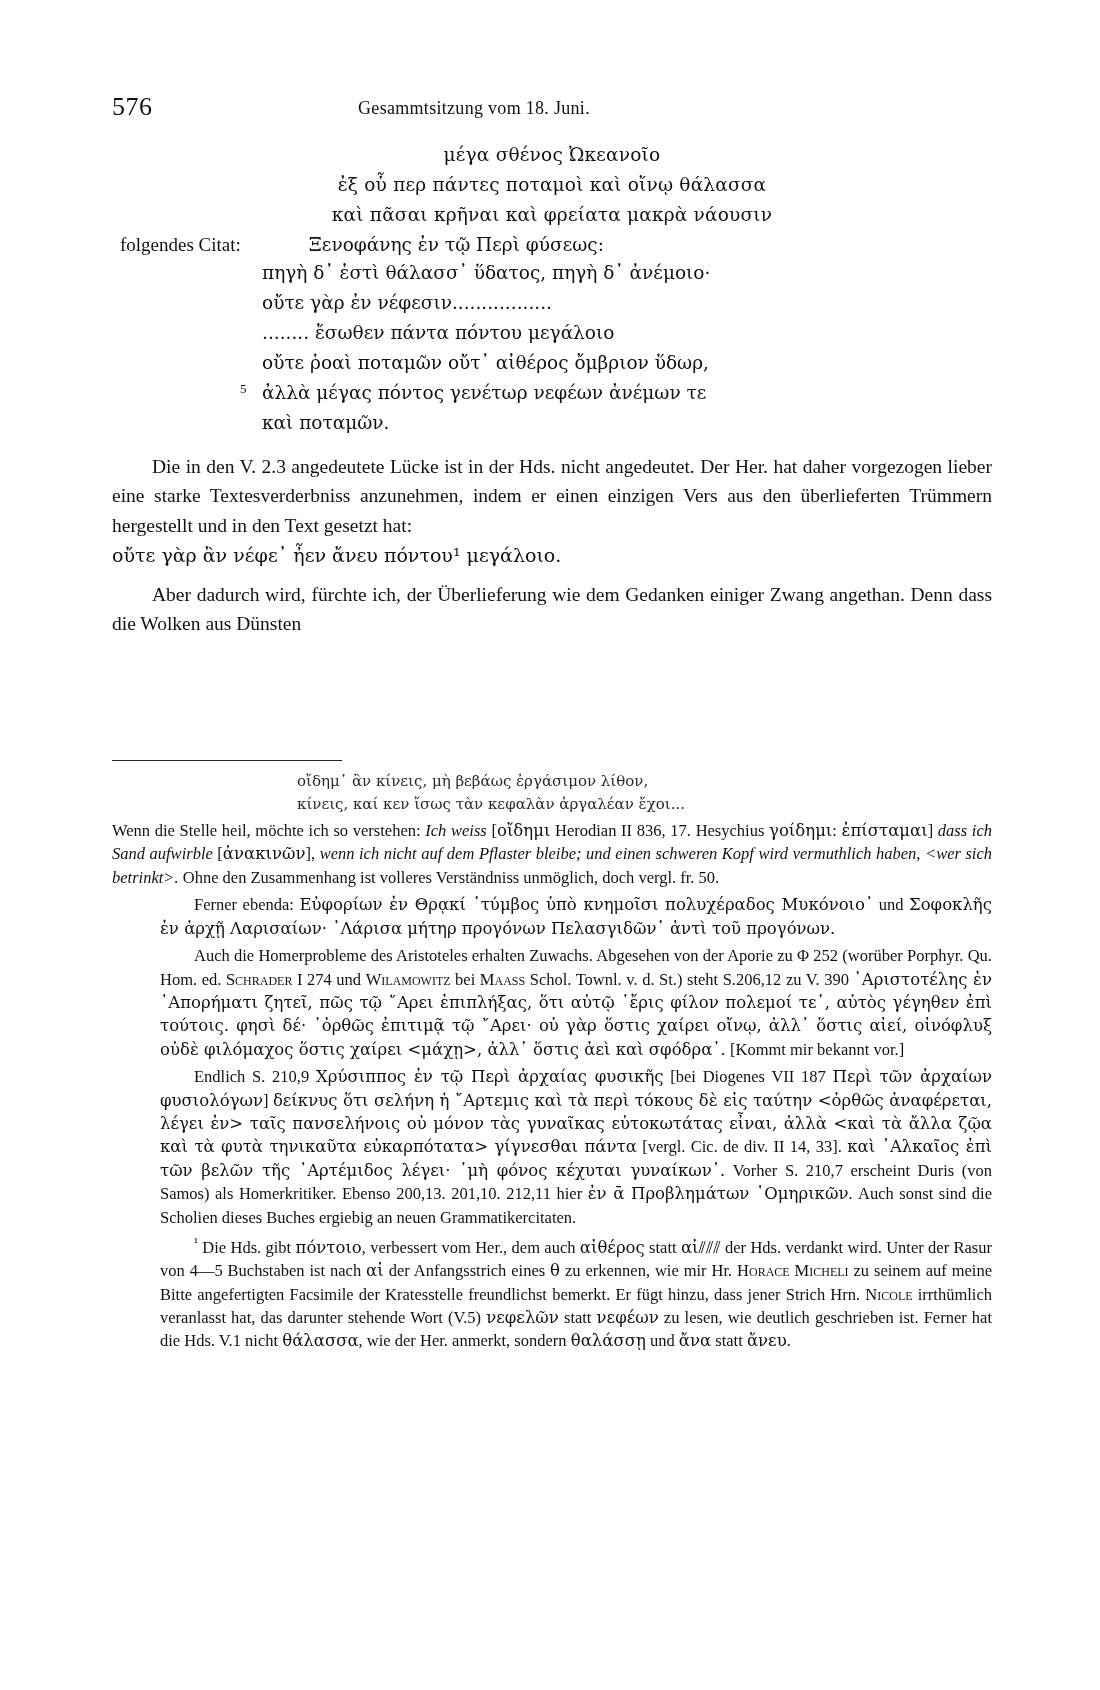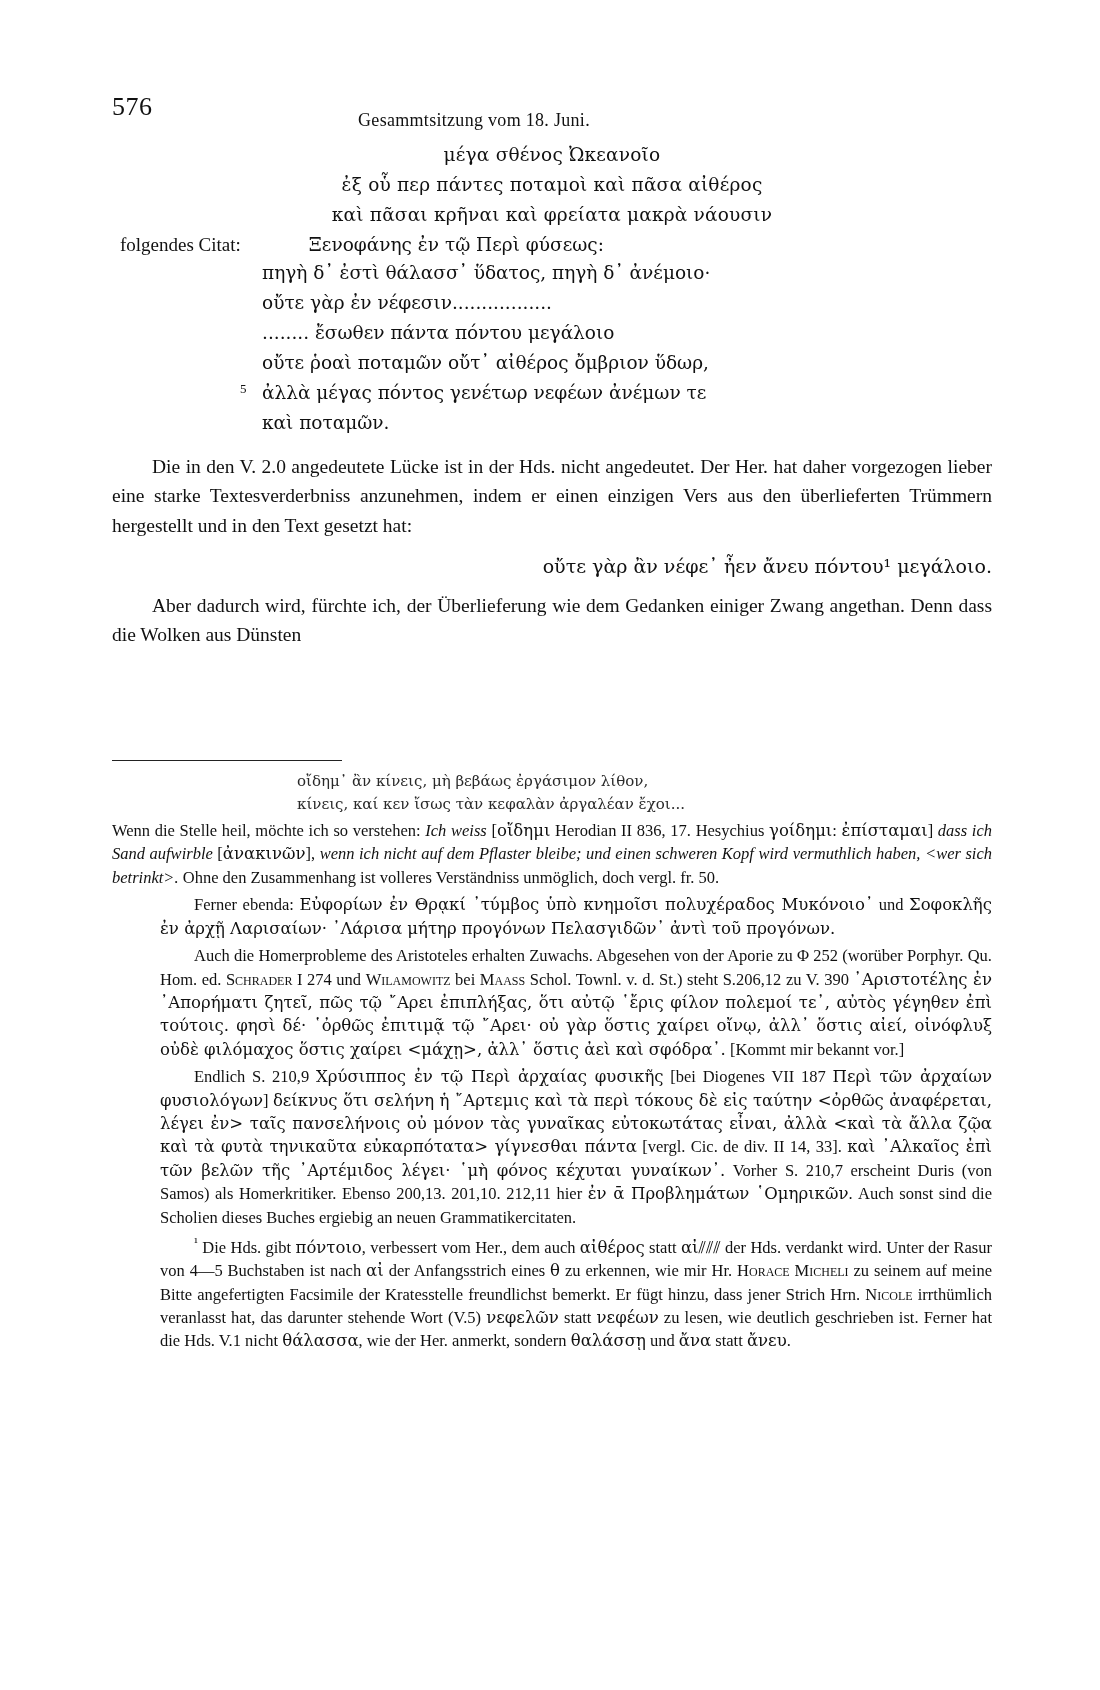--- a/index.html
+++ b/index.html
@@ -38,21 +38,20 @@
     letter-spacing: 0.5px;
   }
   .running-head {
     position: absolute;
     left: 0;
     top: 6px;
     width: 948px;
     text-align: center;
     font-size: 18px;
     letter-spacing: 0.3px;
-    margin-top: 12px;
   }
   .body {
     position: absolute;
     top: 140px;
     left: 112px;
     width: 880px;
   }
   .greek {
     font-family: "DejaVu Serif", serif;
     font-size: 18.5px;
@@ -106,22 +105,22 @@
     line-height: 1.52;
     text-align: justify;
     margin-top: 14px;
   }
   .para.indent {
     text-indent: 40px;
   }
   .center-greek {
     font-family: "DejaVu Serif", serif;
     font-size: 19px;
-    text-align: right;
-    margin-top: 14px;
+    text-align: left;
+    margin-top: 3px;
   }
   .rule {
     position: absolute;
     left: 112px;
     top: 760px;
     width: 230px;
     border-top: 1px solid #222;
   }
   .notes {
     position: absolute;
@@ -166,39 +165,39 @@
 
   <div class="header">
     <div class="page-number">576</div>
     <div class="running-head">Gesammtsitzung vom 18. Juni.</div>
   </div>
 
   <div class="body">
 
     <div class="verse-block greek">
       <div class="verse-line">μέγα σθένος Ὠκεανοῖο</div>
-      <div class="verse-line">ἐξ οὗ περ πάντες ποταμοὶ καὶ πᾶσα αἰθέρος</div>
+      <div class="verse-line">ἐξ οὗ περ πάντες ποταμοὶ καὶ οἴνῳ θάλασσα</div>
       <div class="verse-line">καὶ πᾶσαι κρῆναι καὶ φρείατα μακρὰ νάουσιν</div>
     </div>
 
     <div class="citat-row">
       <div class="citat-label">folgendes Citat:</div>
       <div class="citat-greek">Ξενοφάνης ἐν τῷ Περὶ φύσεως:</div>
     </div>
 
     <div class="quote-lines">
       <div class="l"><span class="linenum"></span><span>πηγὴ δ᾽ ἐστὶ θάλασσ᾽ ὕδατος, πηγὴ δ᾽ ἀνέμοιο·</span></div>
       <div class="l"><span class="linenum"></span><span>οὔτε γὰρ ἐν νέφεσιν.................</span></div>
       <div class="l"><span class="linenum"></span><span>........ ἔσωθεν πάντα πόντου μεγάλοιο</span></div>
       <div class="l"><span class="linenum"></span><span>οὔτε ῥοαὶ ποταμῶν οὔτ᾽ αἰθέρος ὄμβριον ὕδωρ,</span></div>
       <div class="l"><span class="linenum">5</span><span>ἀλλὰ μέγας πόντος γενέτωρ νεφέων ἀνέμων τε</span></div>
       <div class="l"><span class="linenum"></span><span>καὶ ποταμῶν.</span></div>
     </div>
 
-    <div class="para indent">Die in den V. 2.0 angedeutete Lücke ist in der Hds. nicht angedeutet.  Der Her. hat daher vorgezogen lieber eine starke Textesverderbniss anzunehmen, indem er einen einzigen Vers aus den überlieferten Trümmern hergestellt und in den Text gesetzt hat:</div>
+    <div class="para indent">Die in den V. 2.3 angedeutete Lücke ist in der Hds. nicht angedeutet.  Der Her. hat daher vorgezogen lieber eine starke Textesverderbniss anzunehmen, indem er einen einzigen Vers aus den überlieferten Trümmern hergestellt und in den Text gesetzt hat:</div>
 
     <div class="center-greek">οὔτε γὰρ ἂν νέφε᾽ ἦεν ἄνευ πόντου¹ μεγάλοιο.</div>
 
     <div class="para indent">Aber dadurch wird, fürchte ich, der Überlieferung wie dem Gedanken einiger Zwang angethan.  Denn dass die Wolken aus Dünsten</div>
 
   </div>
 
   <div class="rule"></div>
 
   <div class="notes">

